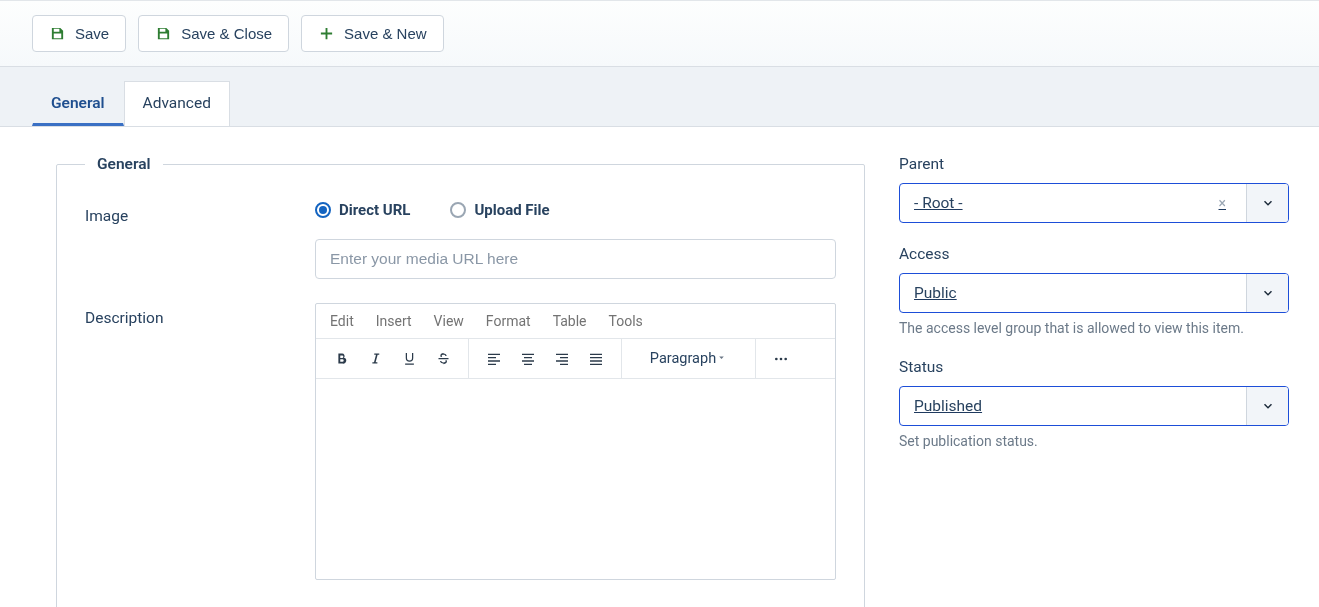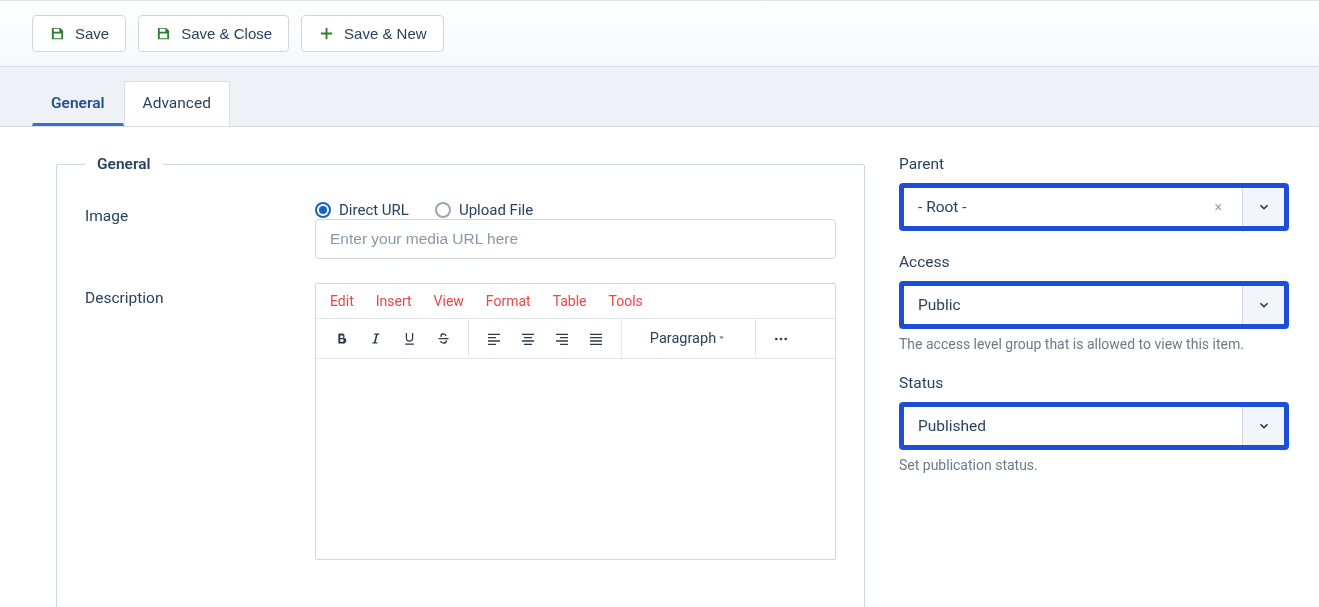--- a/index.html
+++ b/index.html
@@ -86,23 +86,24 @@
   }
   .form-row > .label {
     width: 210px;
     padding-top: 6px;
     font-size: 15.5px;
     color: #28425f;
   }
   .form-row > .control { flex: 1; }
   .radio-row {
     display: flex;
-    gap: 26px;
+    gap: 40px;
     align-items: center;
-    margin-bottom: 0;
+    margin-bottom: 14px;
+    font-weight: bold;
   }
   .radio-item {
     display: inline-flex;
     align-items: center;
     gap: 8px;
     color: #28425f;
     cursor: pointer;
   }
   .radio-outer {
     width: 16px; height: 16px;
@@ -118,33 +119,34 @@
     background: #1464c0;
     border-radius: 50%;
   }
   .text-input {
     width: 100%;
     padding: 10px 14px;
     border: 1px solid #cfd6de;
     border-radius: 4px;
     font-size: 15.5px;
     color: #28425f;
+    margin-top: 6px;
   }
   .text-input::placeholder { color: #8a97a6; }
   .editor {
     border: 1px solid #cfd6de;
     border-radius: 2px;
   }
   .editor-menu {
     display: flex;
     gap: 22px;
     padding: 9px 14px;
     border-bottom: 1px solid #e2e6ea;
     font-size: 14px;
-    color: #ef4444;
+    color: #737373;
   }
   .editor-menu span { cursor: pointer; }
   .editor-toolbar {
     display: flex;
     align-items: center;
     border-bottom: 1px solid #e2e6ea;
     height: 40px;
   }
   .icon-group { display: flex; align-items:center; padding: 0 8px; height:100%; }
   .icon-group.sep { border-right: 1px solid #e2e6ea; }
@@ -167,24 +169,25 @@
     padding: 10px;
   }
   .side-field { margin-bottom: 22px; }
   .side-label {
     font-size: 15.5px;
     color: #28425f;
     margin-bottom: 10px;
   }
   .select-wrap {
     display: flex;
-    border: 5px solid #1d4ed8;
+    border: 1px solid #1d4ed8;
     border-radius: 4px;
     overflow: hidden;
     background: #fff;
+    text-decoration: underline;
   }
   .select-value {
     flex: 1;
     padding: 10px 14px;
     color: #28425f;
     font-size: 15.5px;
     display:flex;
     align-items:center;
     justify-content:space-between;
   }

